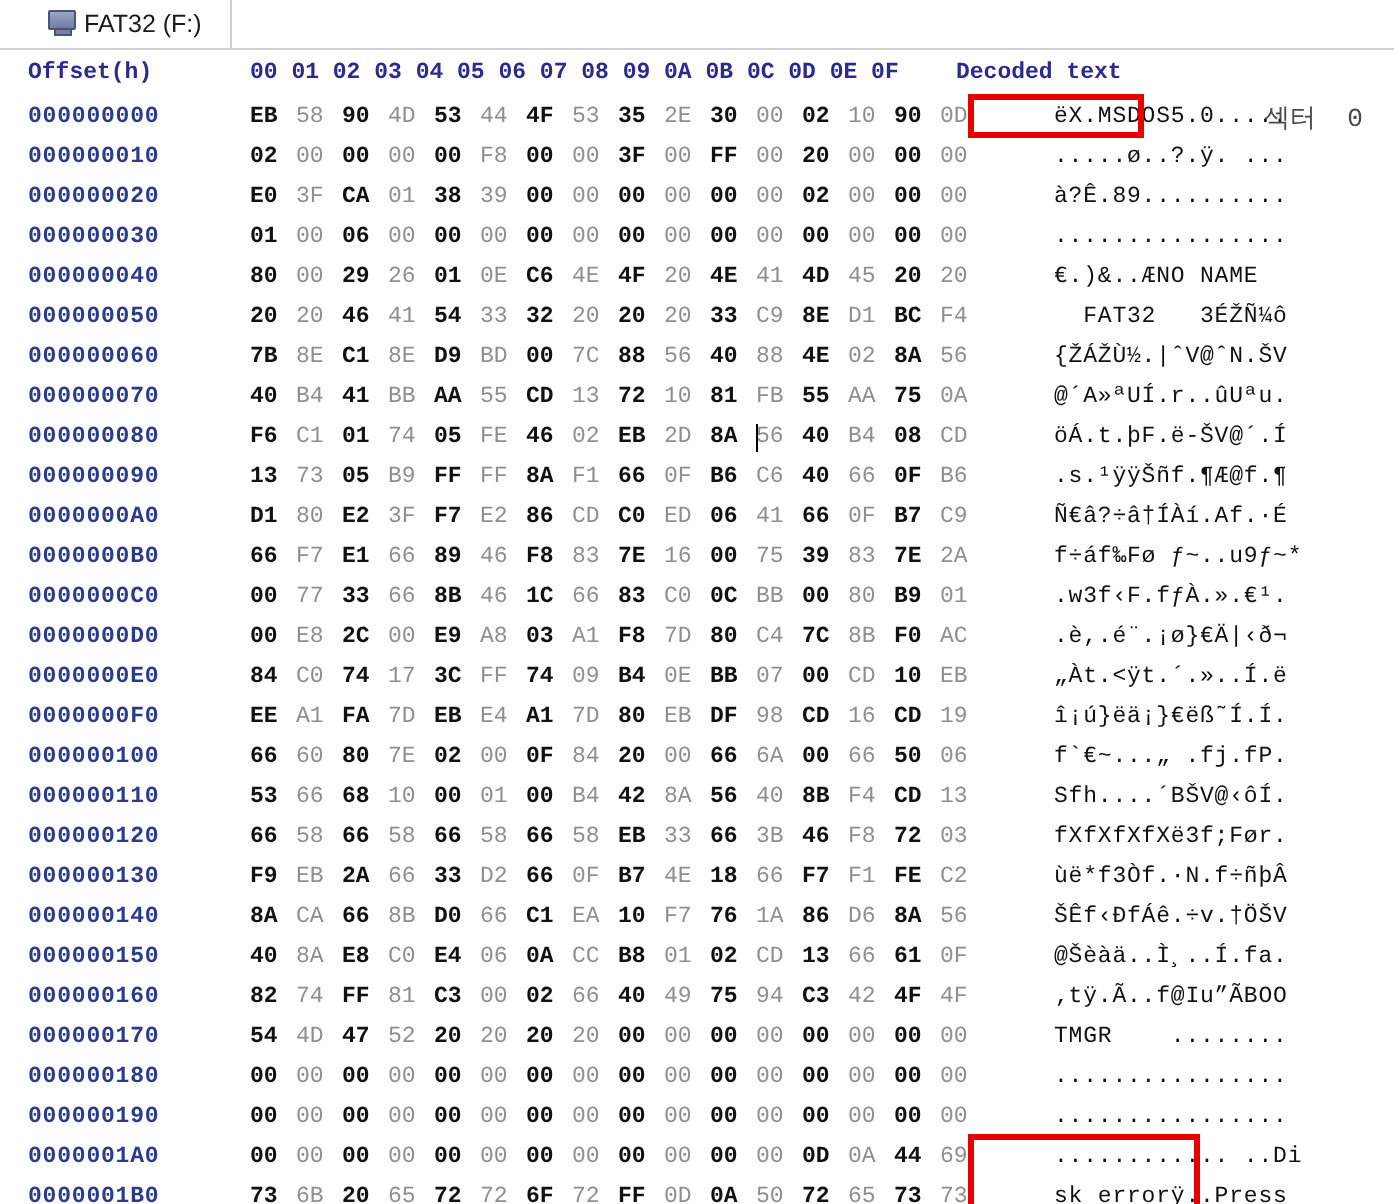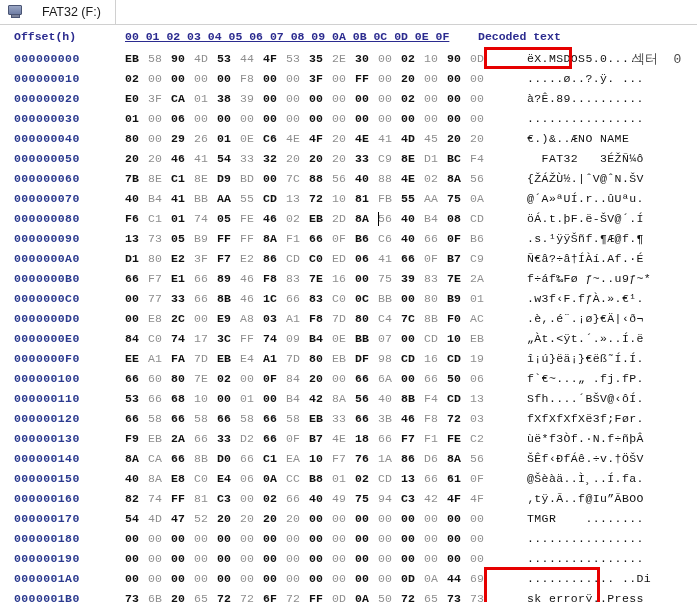--- a/index.html
+++ b/index.html
@@ -15,22 +15,22 @@
   
   .tabbar {
     position: absolute; left: 0; top: 0; width: 697px; height: 25px;
     background: #ffffff;
   }
   .tabbar-underline {
     position: absolute; left: 0; top: 24px; width: 697px; height: 1px;
     background: #d0d0d0;
   }
   .tab {
-    position: absolute; left: 0; top: 0; height: 25px;
-    display: flex; align-items: center; gap: 18px;
+    position: absolute; left: 16px; top: 0; height: 25px;
+    display: flex; align-items: center; gap: 2px;
     padding: 0 14px 0 8px;
     background: #ffffff;
     border-right: 1px solid #d0d0d0;
     border-bottom: 1px solid #ffffff;
     font-family: "Liberation Sans", sans-serif;
     font-size: 12.5px; color: #1a1a1a;
   }
   .tab-icon { width: 16px; height: 14px; position: relative; display: inline-block; }
   .tab-icon .scr {
     position: absolute; left: 0; top: 0; width: 14px; height: 10px;
@@ -50,21 +50,21 @@
     font-family: "Liberation Mono", "DejaVu Sans Mono", monospace;
     font-size: 11.5px;
     line-height: 20px;
   }
   .hdr-row {
     position: absolute; left: 0; top: 2px; height: 20px;
     white-space: pre; color: #2b2b8f; font-weight: bold;
     letter-spacing: 0;
   }
   .hdr-offset { position: absolute; left: 14px; top: 0; }
-  .hdr-cols  { position: absolute; left: 125px; top: 0; text-decoration: underline; }
+  .hdr-cols  { position: absolute; left: 125px; top: 0; }
   .hdr-text  { position: absolute; left: 478px; top: 0; }
 
   .rows { position: absolute; left: 0; top: 24px; width: 697px; }
   .row { position: relative; height: 20px; white-space: pre; }
   .row .off {
     position: absolute; left: 14px; top: 0;
     color: #2b3a8f; font-weight: bold; letter-spacing: 0.4px; text-align: right;
   }
   .row .bytes { position: absolute; left: 125px; top: 0; }
   .row .bytes .b { display: inline-block; width: 23px; }

